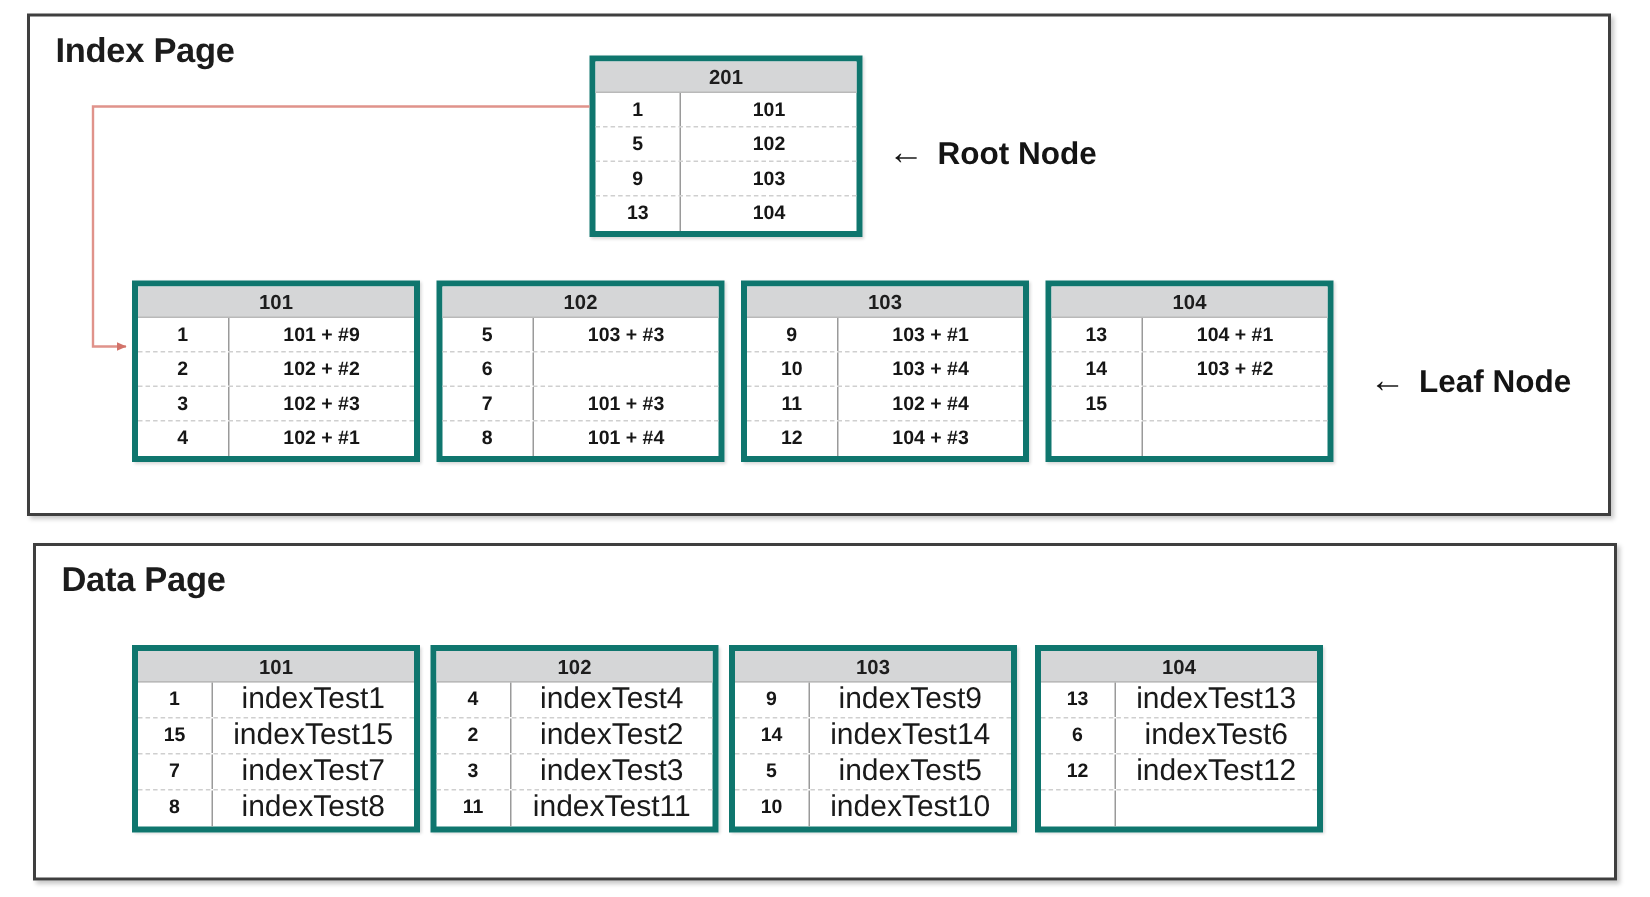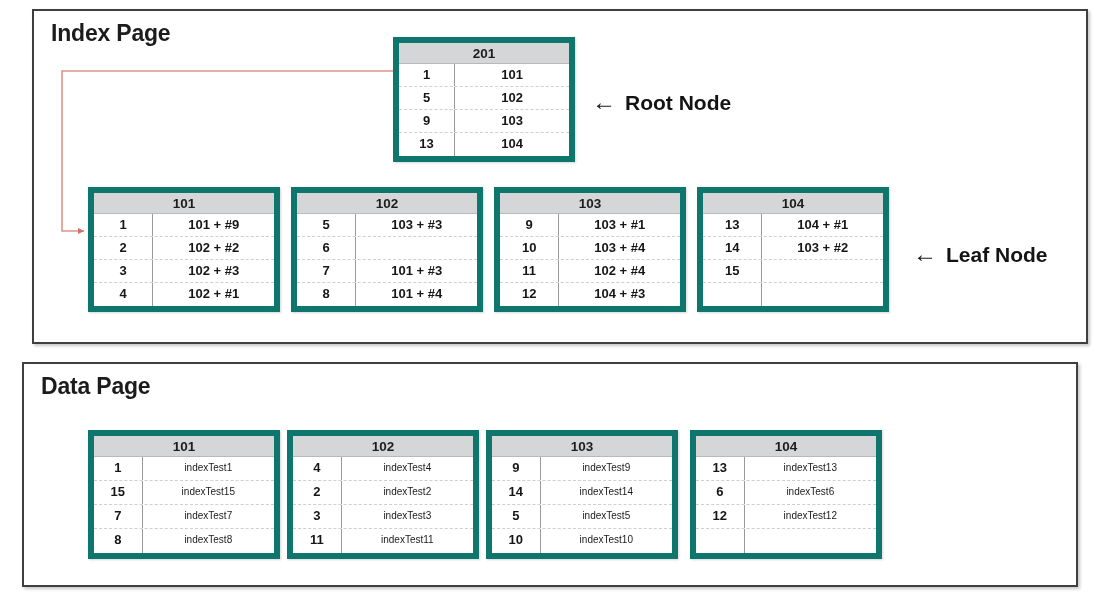--- a/index.html
+++ b/index.html
@@ -25,21 +25,21 @@
 
   
   .panel {
     position: absolute;
     background: #ffffff;
     border: 2px solid #3f3f3f;
     box-sizing: border-box;
     box-shadow: 2px 2px 3px rgba(0,0,0,0.22);
   }
   #index-panel {
-    left: 32px;
+    left: 18px;
     top: 9px;
     width: 1056px;
     height: 335px;
   }
   #data-panel {
     left: 22px;
     top: 362px;
     width: 1056px;
     height: 225px;
   }
@@ -51,21 +51,21 @@
     font-size: 23px;
     font-weight: bold;
     color: #1c1c1c;
     letter-spacing: -0.2px;
   }
 
   
   .node {
     position: absolute;
     box-sizing: border-box;
-    border: 6px solid #0f766e;
+    border: 4px solid #0f766e;
     background: #ffffff;
     box-shadow: 1px 1px 2px rgba(0,0,0,0.16);
   }
   .node-header {
     background: #d5d6d7;
     border-bottom: 1px solid #b9b9b9;
     text-align: center;
     font-size: 13.5px;
     font-weight: bold;
     color: #1d1d1d;
@@ -100,21 +100,21 @@
     text-align: center;
     font-size: 13px;
     font-weight: bold;
     color: #161616;
     line-height: 22px;
     overflow: hidden;
     white-space: nowrap;
   }
   
   .node.datapage .cell-key { width: 27%; font-weight: bold; }
-  .node.datapage .cell-val { font-weight: normal; font-size: 10px; color: #1a1a1a; }
+  .node.datapage .cell-val { font-weight: normal; font-size: 20px; color: #1a1a1a; }
   .node.datapage .node-row { height: 24px; }
   .node.datapage .node-header { font-size: 13.5px; }
 
   
   #root-node   { left: 393px; top: 37px;  width: 182px; }
   #leaf-101    { left: 88px;  top: 187px; width: 192px; }
   #leaf-102    { left: 291px; top: 187px; width: 192px; }
   #leaf-103    { left: 494px; top: 187px; width: 192px; }
   #leaf-104    { left: 697px; top: 187px; width: 192px; }
 

